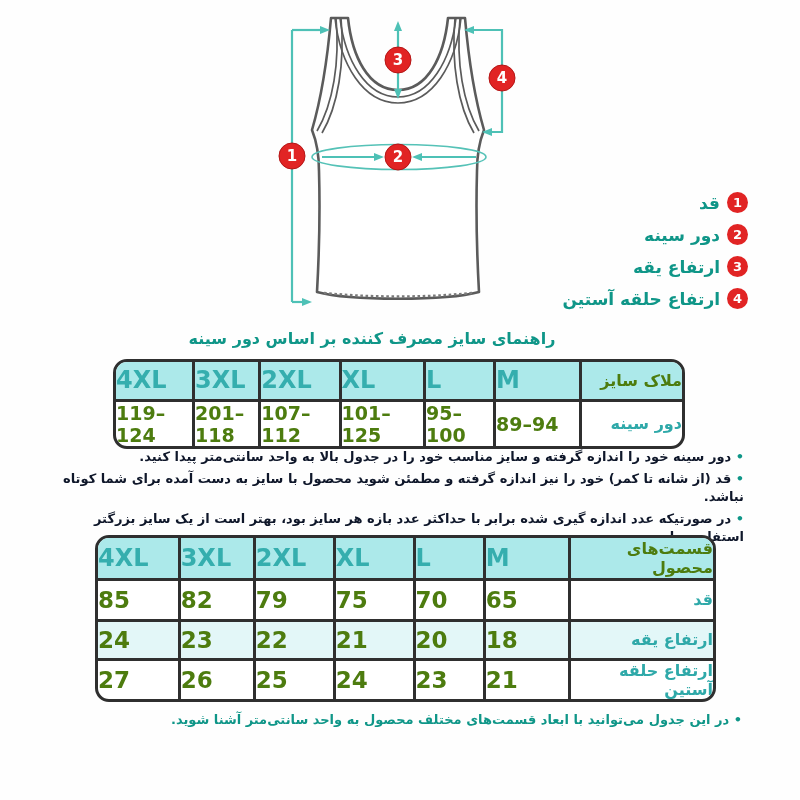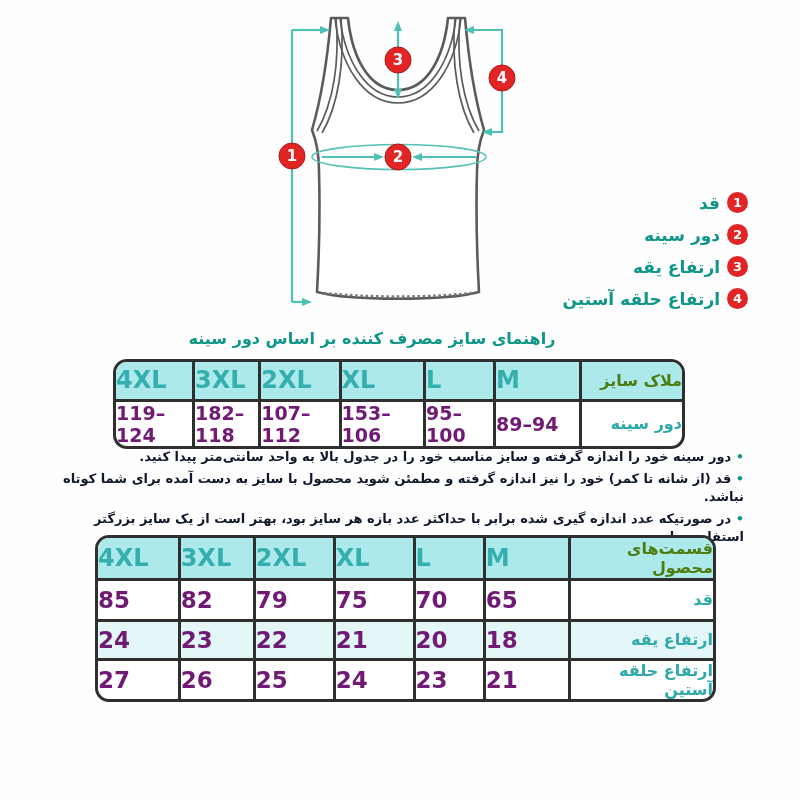--- a/index.html
+++ b/index.html
@@ -24,21 +24,21 @@
 
   
   .tblwrap{position:absolute;border:3px solid #2f2f2f;border-radius:14px;overflow:hidden;background:#fff;}
   .tbl{border-collapse:collapse;width:100%;table-layout:fixed;}
   .tbl td{border-left:3px solid #2f2f2f;border-top:3px solid #2f2f2f;
     vertical-align:middle;padding:0;overflow:hidden;}
   .tbl td:first-child{border-left:none;}
   .tbl tr:first-child td{border-top:none;}
   .hd{background:#ace9ea;color:#35aeae;font-weight:bold;font-size:24px;}
   .hd-label{background:#ace9ea;color:#4d7c0f;font-weight:bold;font-size:16px;direction:rtl;}
-  .val{color:#701a75;font-weight:bold;font-size:19px;direction:ltr;}
+  .val{color:#4d7c0f;font-weight:bold;font-size:19px;direction:ltr;}
   .val-big{font-size:23px;}
   .row-label{color:#2fa9a9;font-weight:bold;font-size:16px;direction:rtl;}
   .alt-bg{background:#e3f7f8;}
   .wrap-1{left:113px;top:359px;width:566px;}
   .wrap-2{left:95px;top:535px;width:615px;}
 
   
   .notes{position:absolute;top:448px;right:56px;width:700px;direction:rtl;text-align:right;}
   .note-line{margin:0 0 4px 0;color:#0f172a;font-size:13px;font-weight:bold;line-height:1.38;}
   .note-line::before{content:"\2022\00a0";color:#0f9688;}
@@ -159,23 +159,23 @@
         <td class="hd">4XL</td>
         <td class="hd">3XL</td>
         <td class="hd">2XL</td>
         <td class="hd">XL</td>
         <td class="hd">L</td>
         <td class="hd">M</td>
         <td class="hd-label">ملاک سایز</td>
       </tr>
       <tr style="height:34px">
         <td class="val">119–124</td>
-        <td class="val">182–118</td>
+        <td class="val">201–118</td>
         <td class="val">107–112</td>
-        <td class="val">153–106</td>
+        <td class="val">101–125</td>
         <td class="val">95–100</td>
         <td class="val">89–94</td>
         <td class="row-label">دور سینه</td>
       </tr>
     </tbody>
       </table>
   </div>
 
   <div class="notes">
     <p class="note-line">دور سینه خود را اندازه گرفته و سایز مناسب خود را در جدول بالا به واحد سانتی‌متر پیدا کنید.</p>
@@ -229,14 +229,15 @@
         <td class="val val-big">25</td>
         <td class="val val-big">24</td>
         <td class="val val-big">23</td>
         <td class="val val-big">21</td>
         <td class="row-label">ارتفاع حلقه آستین</td>
       </tr>
     </tbody>
       </table>
   </div>
 
+  <div class="footer-note">در این جدول می‌توانید با ابعاد قسمت‌های مختلف محصول به واحد سانتی‌متر آشنا شوید.</div>
 
 </div>
 
 </body></html>

